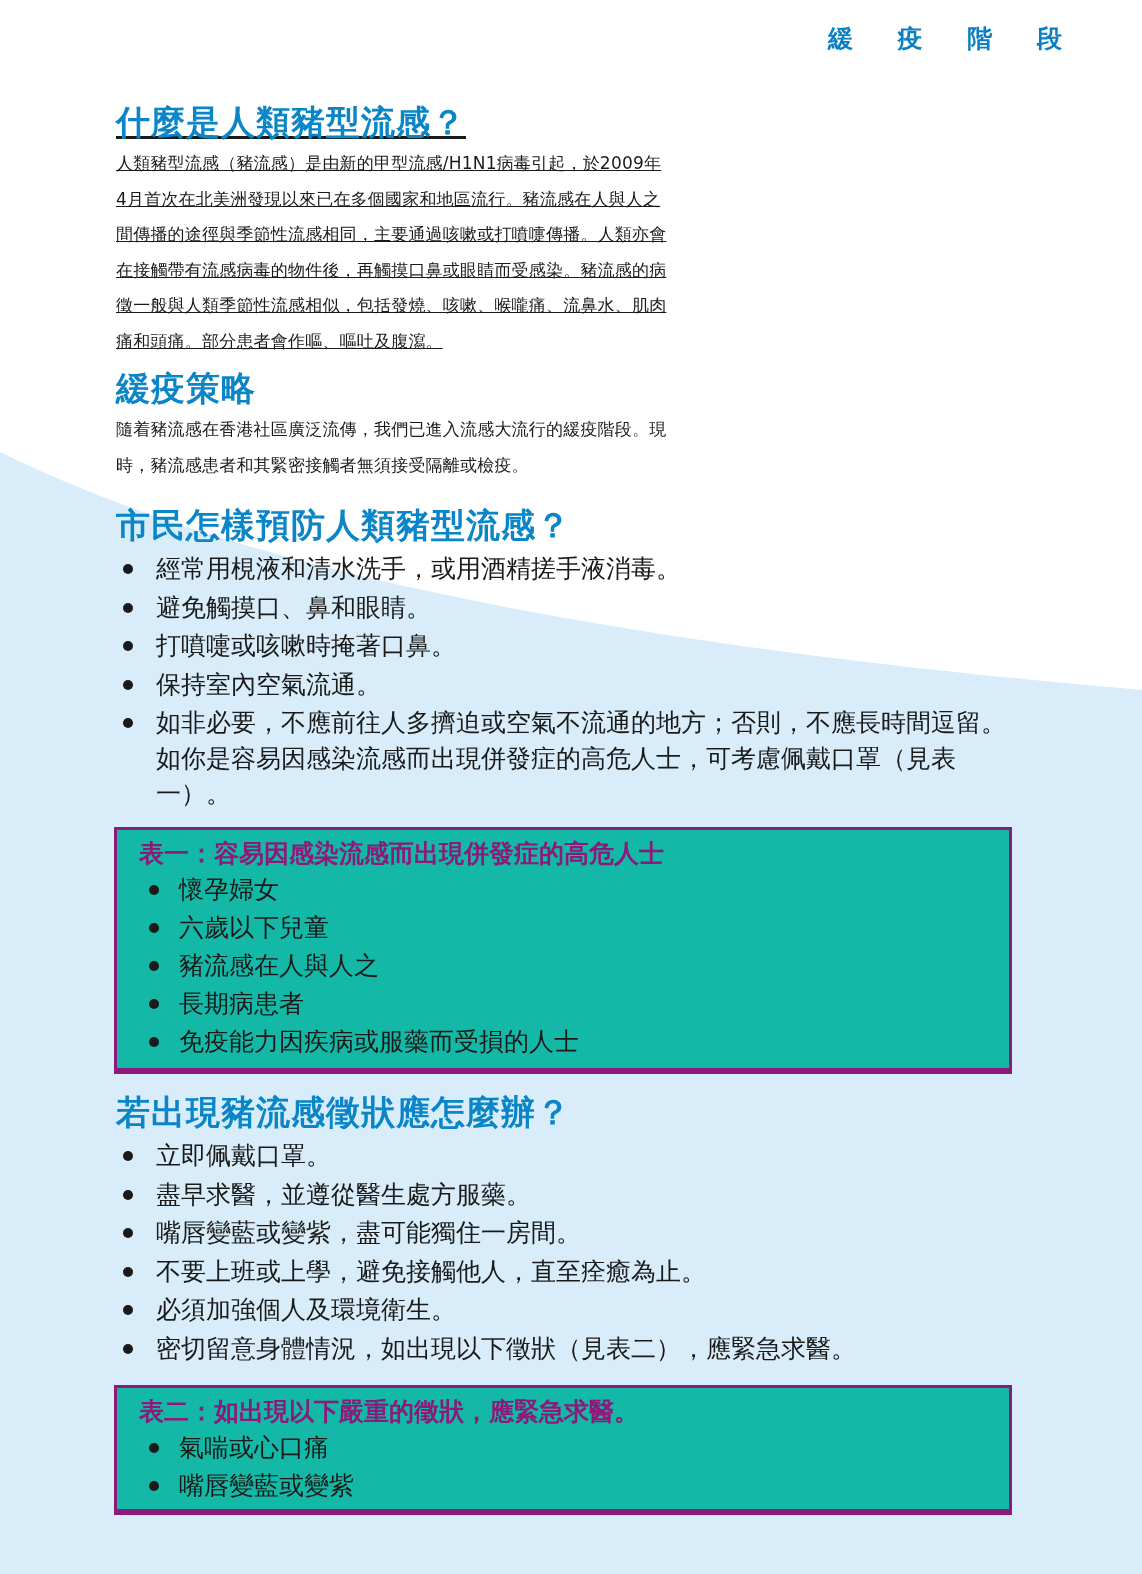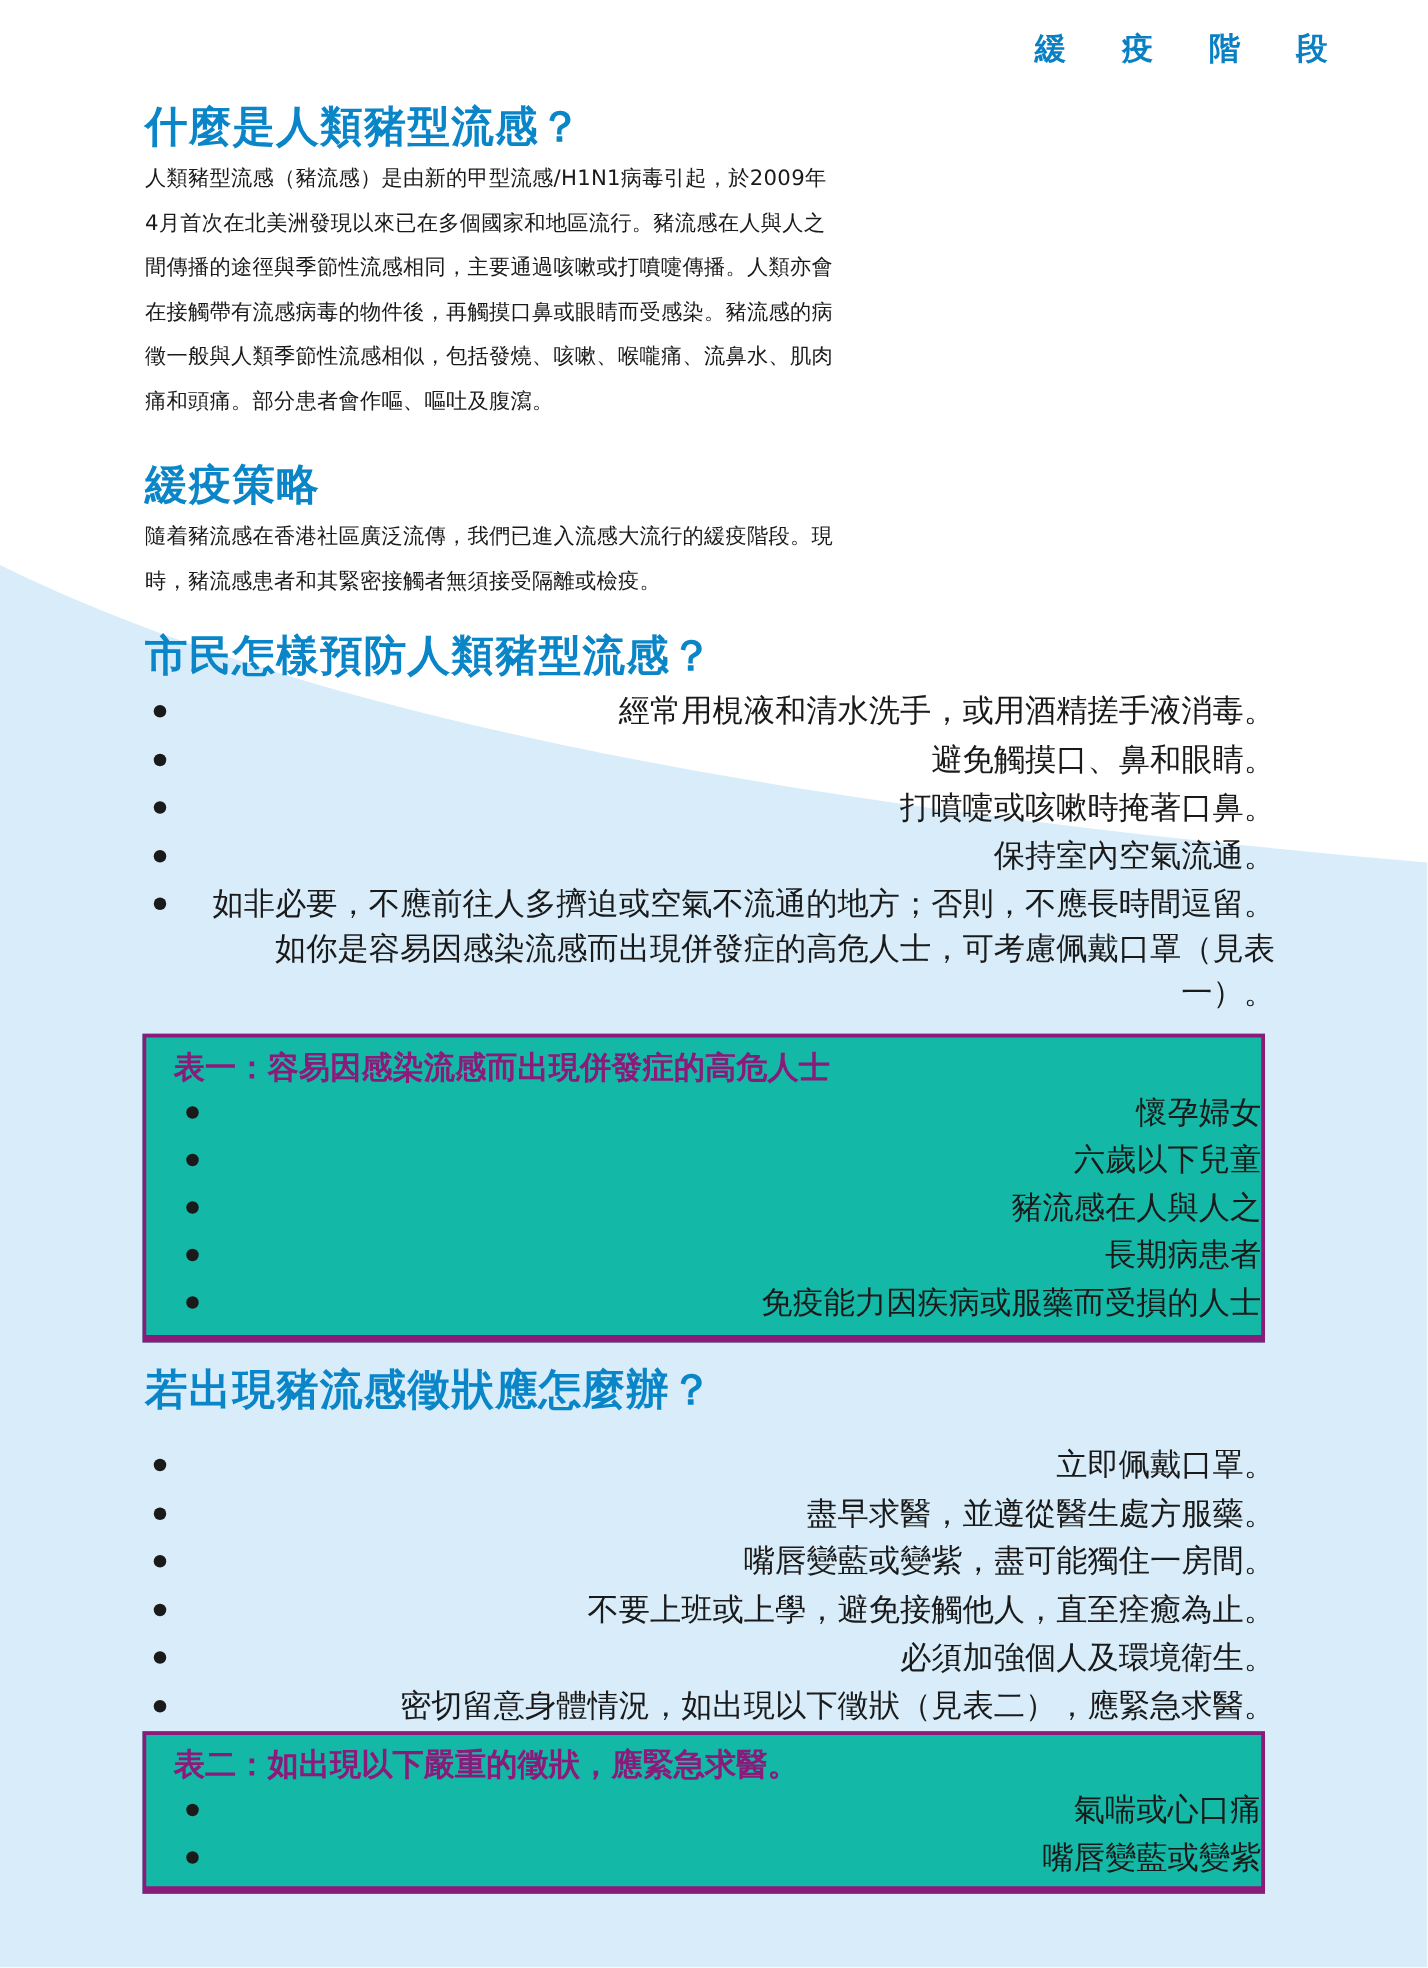--- a/index.html
+++ b/index.html
@@ -18,21 +18,21 @@
   .content { position:absolute; left:116px; width:904px; }
   h2 {
     margin:0; font-size:34px; font-weight:bold; color:#0a86c8; line-height:44px;
     letter-spacing:1px;
   }
   p.body {
     margin:0; font-size:17px; line-height:35.5px; letter-spacing:0.2px;
   }
   ul.bullets { list-style:none; margin:0; padding:0; }
   ul.bullets li {
-    position:relative; padding-left:40px; font-size:25px; line-height:35.5px; margin-bottom:3px;text-align:right;
+    position:relative; padding-left:40px; font-size:25px; line-height:35.5px; margin-bottom:3px;
   }
   ul.bullets li .dot {
     position:absolute; left:7px; top:13px; width:10px; height:10px; border-radius:50%; background:#1a1a1a;
   }
   .box {
     position:absolute; left:114px; width:898px;
     border:3px solid #8b1a7a; border-bottom-width:6px;
     background:#14b8a6; box-sizing:border-box;
     padding:6px 0 0 22px;
   }
@@ -43,21 +43,21 @@
 </head>
 <body>
 
 <svg class="bg-wave" viewBox="0 0 1142 1574" preserveAspectRatio="none">
   <path d="M0,452 C220,560 560,640 1142,690 L1142,1574 L0,1574 Z" fill="#d8edf9"></path>
 </svg>
 
 <div class="page">
   <div class="section-tag">緩 疫 階 段</div>
 
-  <div class="content" style="top:80px;">
+  <div class="content" style="top:100px;text-decoration:underline;">
     <h2>什麼是人類豬型流感？</h2>
     <p class="body" style="margin-top:2px;">
       <span>人類豬型流感（豬流感）是由新的甲型流感/H1N1病毒引起，於2009年</span><br>
       <span>4月首次在北美洲發現以來已在多個國家和地區流行。豬流感在人與人之</span><br>
       <span>間傳播的途徑與季節性流感相同，主要通過咳嗽或打噴嚏傳播。人類亦會</span><br>
       <span>在接觸帶有流感病毒的物件後，再觸摸口鼻或眼睛而受感染。豬流感的病</span><br>
       <span>徵一般與人類季節性流感相似，包括發燒、咳嗽、喉嚨痛、流鼻水、肌肉</span><br>
       <span>痛和頭痛。部分患者會作嘔、嘔吐及腹瀉。</span>
     </p>
   </div>
@@ -87,21 +87,21 @@
       <li><span class="dot"></span><span>懷孕婦女</span></li>
       <li><span class="dot"></span><span>六歲以下兒童</span></li>
       <li><span class="dot"></span><span>豬流感在人與人之</span></li>
       <li><span class="dot"></span><span>長期病患者</span></li>
       <li><span class="dot"></span><span>免疫能力因疾病或服藥而受損的人士</span></li>
     </ul>
   </div>
 
   <div class="content" style="top:1090px;">
     <h2>若出現豬流感徵狀應怎麼辦？</h2>
-    <ul class="bullets" style="margin-top:20px;">
+    <ul class="bullets" style="margin-top:4px;">
       <li><span class="dot"></span><span>立即佩戴口罩。</span></li>
       <li><span class="dot"></span><span>盡早求醫，並遵從醫生處方服藥。</span></li>
       <li><span class="dot"></span><span>嘴唇變藍或變紫，盡可能獨住一房間。</span></li>
       <li><span class="dot"></span><span>不要上班或上學，避免接觸他人，直至痊癒為止。</span></li>
       <li><span class="dot"></span><span>必須加強個人及環境衛生。</span></li>
       <li><span class="dot"></span><span>密切留意身體情況，如出現以下徵狀（見表二），應緊急求醫。</span></li>
     </ul>
   </div>
 
   <div class="box" style="top:1385px; height:130px;">

